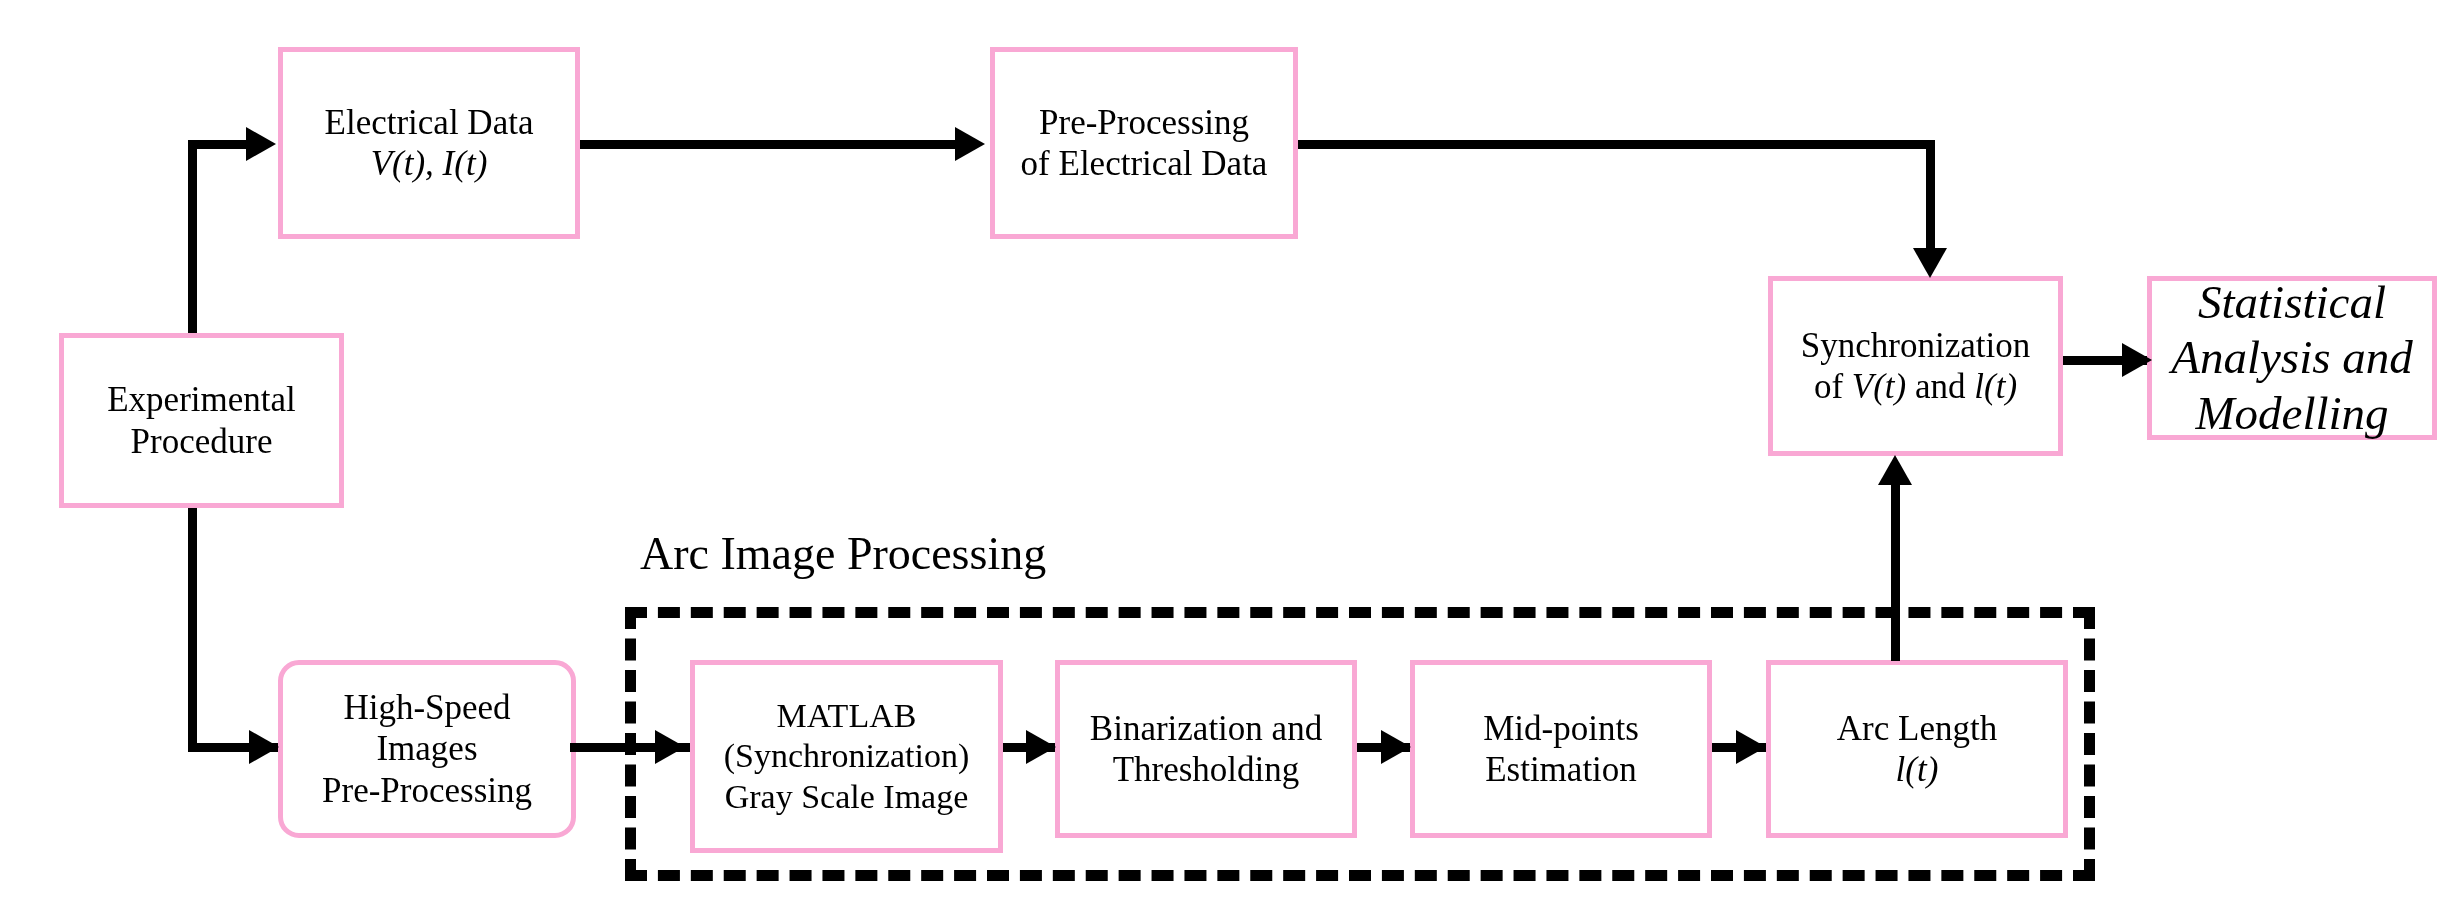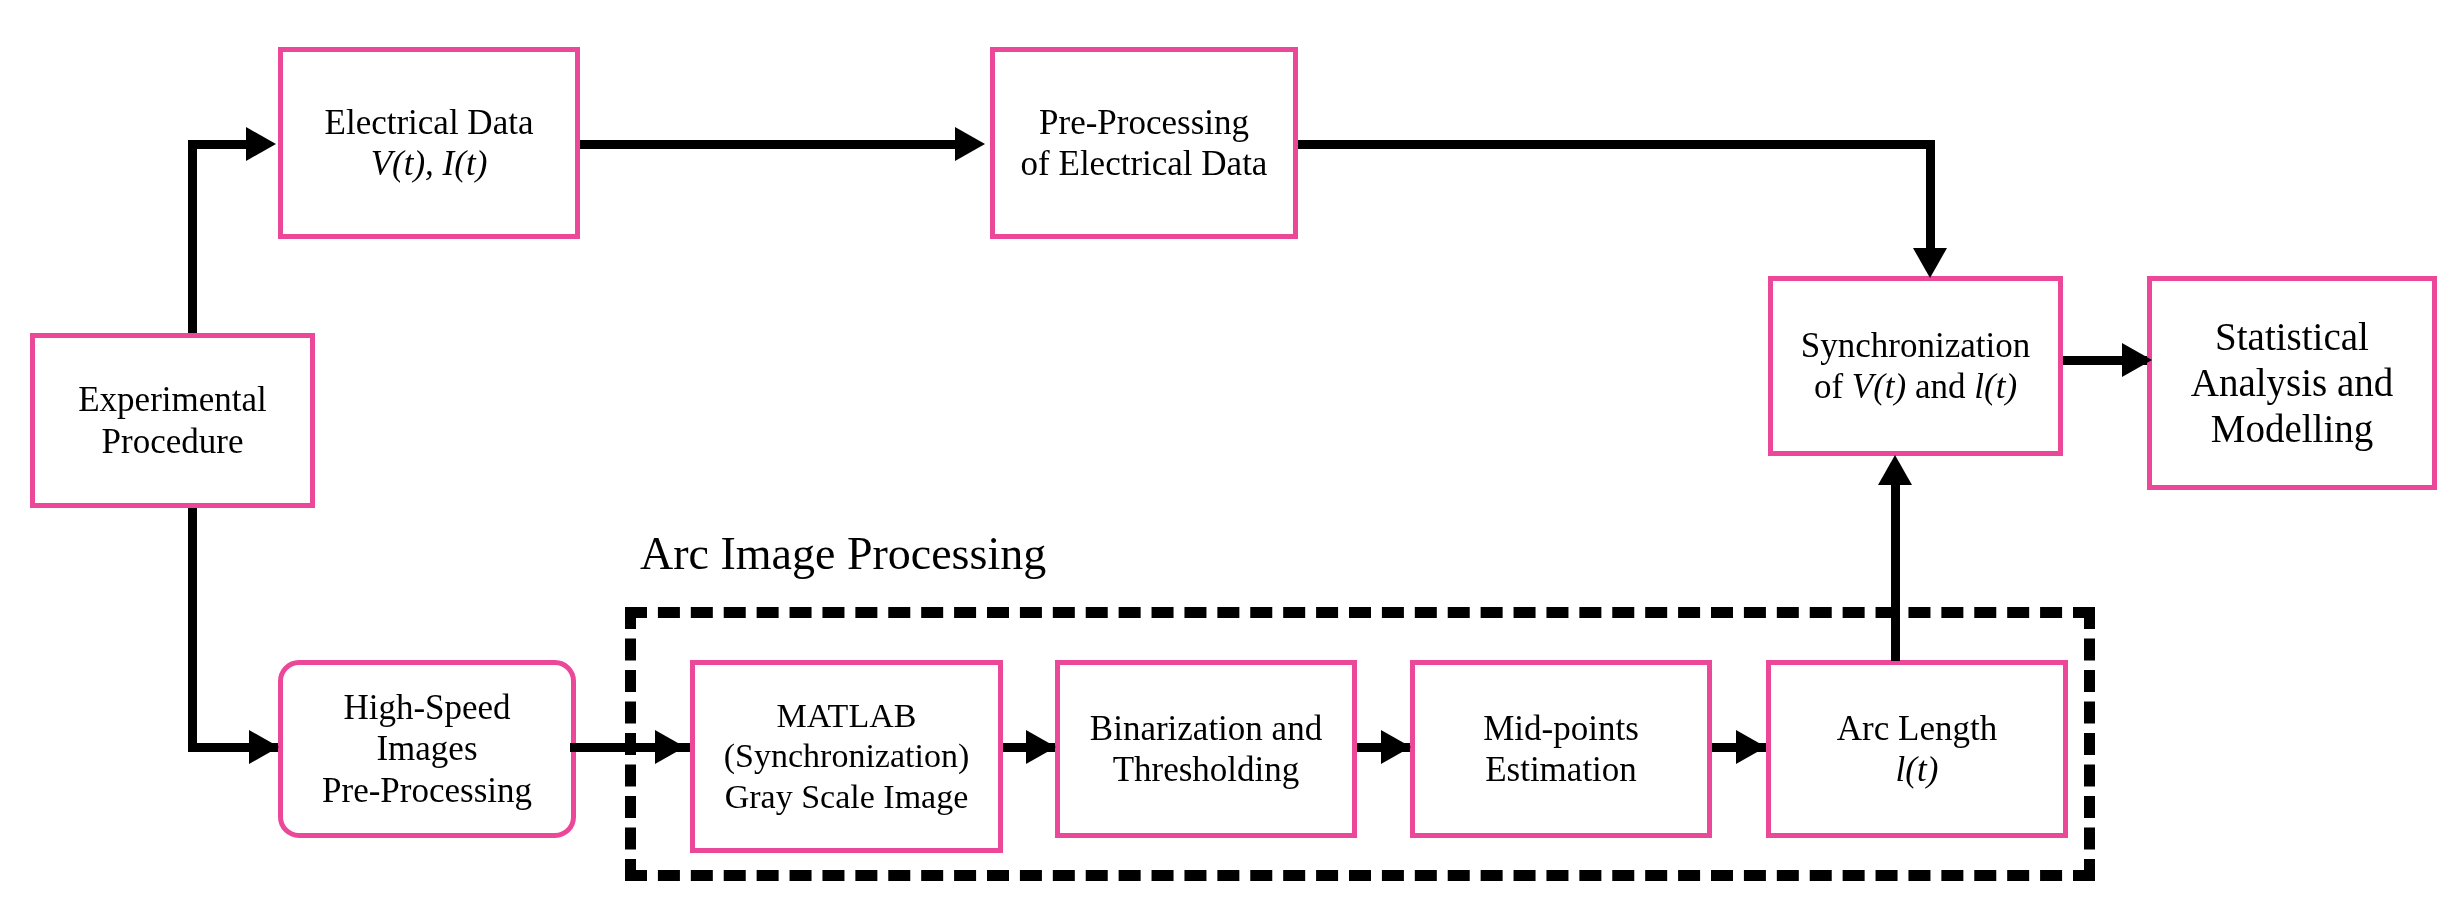--- a/index.html
+++ b/index.html
@@ -15,21 +15,21 @@
     position: relative;
     width: 2448px;
     height: 917px;
     background: #ffffff;
     overflow: hidden;
   }
   
   .node {
     position: absolute;
     box-sizing: border-box;
-    border: 5px solid #ec4899;
+    border: 5px solid #f9a8d4;
     background: #fff;
     display: flex;
     align-items: center;
     justify-content: center;
     text-align: center;
     line-height: 1.18;
     z-index: 5;
   }
   .node .txt {
     display: block;
@@ -115,21 +115,21 @@
 
   <div class="hline" style="left:1355px; top:743px; width:60px; height:9px;"></div>
   <div class="arrow-r" style="left:1381px; top:730px;"></div>
 
   <div class="hline" style="left:1710px; top:743px; width:60px; height:9px;"></div>
   <div class="arrow-r" style="left:1736px; top:730px;"></div>
 
   <div class="vline" style="left:1891px; top:484px; width:9px; height:177px; z-index:7;"></div>
   <div class="arrow-u" style="left:1878px; top:455px; z-index:7;"></div>
 
-  <div class="node" style="left:30px; top:333px; width:285px; height:175px; font-size:35px;">
+  <div class="node" style="left:59px; top:333px; width:285px; height:175px; font-size:35px;">
     <span class="txt">
       <span class="line">Experimental</span>
       <span class="line">Procedure</span>
     </span>
   </div>
 
   <div class="node" style="left:278px; top:47px; width:302px; height:192px; font-size:35px;">
     <span class="txt">
       <span class="line">Electrical Data</span>
       <span class="line ital">V(t), I(t)</span>
@@ -143,21 +143,21 @@
     </span>
   </div>
 
   <div class="node" style="left:1768px; top:276px; width:295px; height:180px; font-size:35px;">
     <span class="txt">
       <span class="line">Synchronization</span>
       <span class="line"><span>of </span><span class="ital">V(t)</span><span> and </span><span class="ital">l(t)</span></span>
     </span>
   </div>
 
-  <div class="node" style="left:2147px; top:276px; width:290px; height:214px; font-size:39px;">
+  <div class="node" style="left:2147px; top:276px; width:290px; height:164px; font-size:47px;font-style:italic;">
     <span class="txt">
       <span class="line">Statistical</span>
       <span class="line">Analysis and</span>
       <span class="line">Modelling</span>
     </span>
   </div>
 
   <div class="node" style="left:278px; top:660px; width:298px; height:178px; font-size:35px;border-radius:21px;">
     <span class="txt">
       <span class="line">High-Speed</span>

